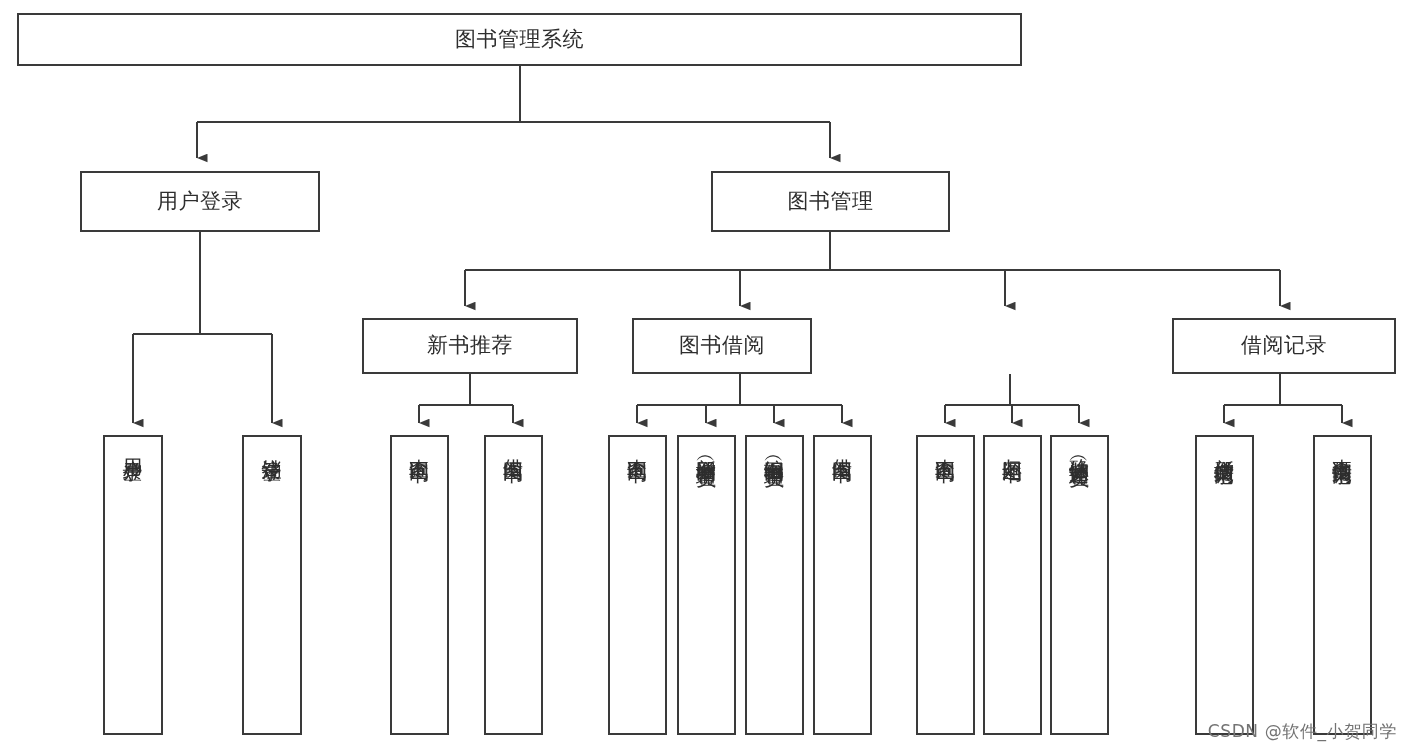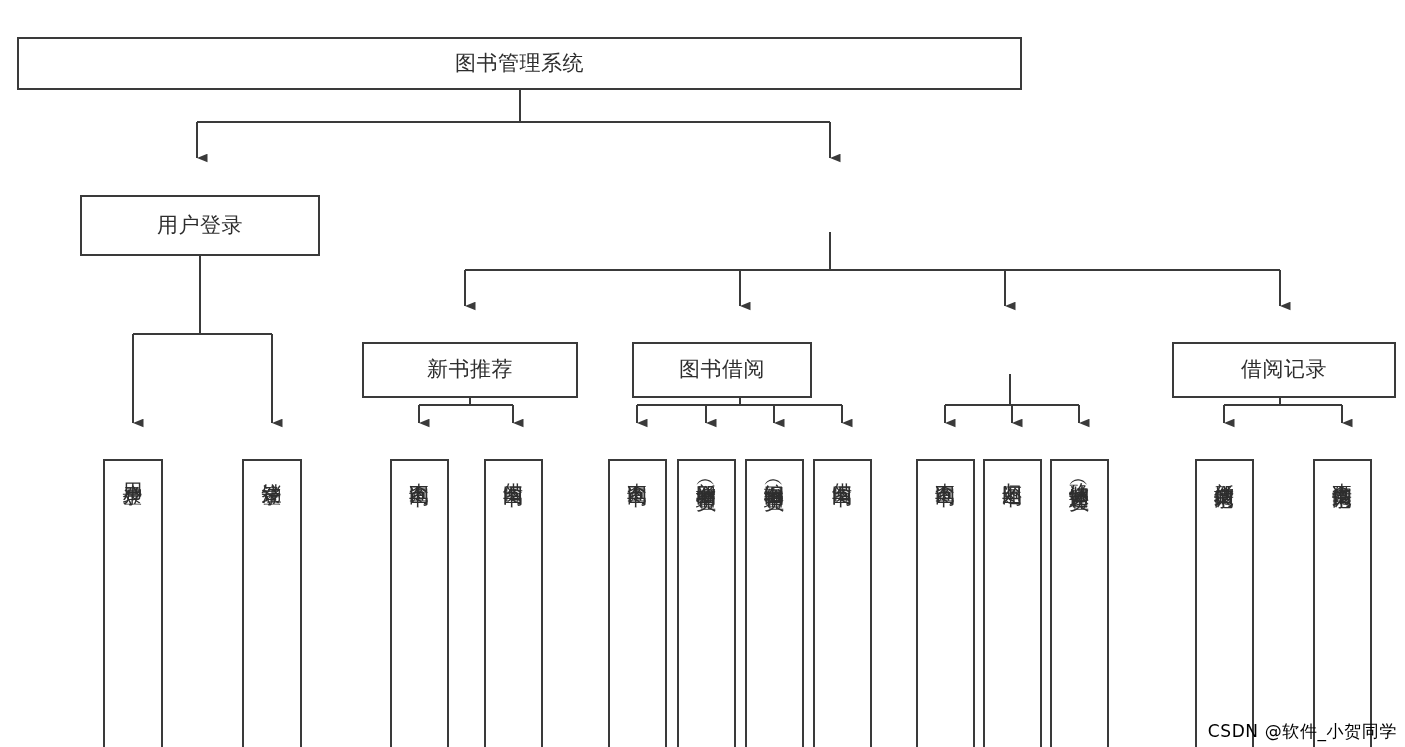--- a/index.html
+++ b/index.html
@@ -22,21 +22,20 @@
     height: 747px;
   }
   .node-box {
     position: absolute;
     box-sizing: border-box;
     border: 2px solid #3a3a3a;
     background: #ffffff;
     display: flex;
     align-items: center;
     justify-content: center;
-    margin-top: 24px;
   }
   .node-label {
     color: #2e2e2e;
     font-size: 21px;
     line-height: 1.12;
     letter-spacing: 0.5px;
     white-space: nowrap;
     text-align: center;
   }
   .node-box.vertical .node-label {
@@ -51,21 +50,21 @@
     justify-content: center;
     padding-top: 6px;
   }
   .node-box.leaf-tall .node-label {
     max-height: 294px;
   }
   #watermark {
     position: absolute;
     right: 8px;
     bottom: 4px;
-    color: #000000;
+    color: #737373;
     font-size: 17px;
     letter-spacing: 0.6px;
     white-space: nowrap;
     pointer-events: none;
   }
 </style>
 </head>
 <body>
 
 <div id="canvas">
@@ -122,20 +121,23 @@
   </svg>
 
   <div class="node-box" style="left:17px; top:13px; width:1005px; height:53px;">
     <span class="node-label">图书管理系统</span>
   </div>
 
   <div class="node-box" style="left:80px; top:171px; width:240px; height:61px;">
     <span class="node-label">用户登录</span>
   </div>
 
+  <div class="node-box" style="left:711px; top:171px; width:239px; height:61px;">
+    <span class="node-label">图书管理</span>
+  </div>
 
   <div class="node-box" style="left:362px; top:318px; width:216px; height:56px;">
     <span class="node-label">新书推荐</span>
   </div>
 
   <div class="node-box" style="left:632px; top:318px; width:180px; height:56px;">
     <span class="node-label">图书借阅</span>
   </div>
 
 

